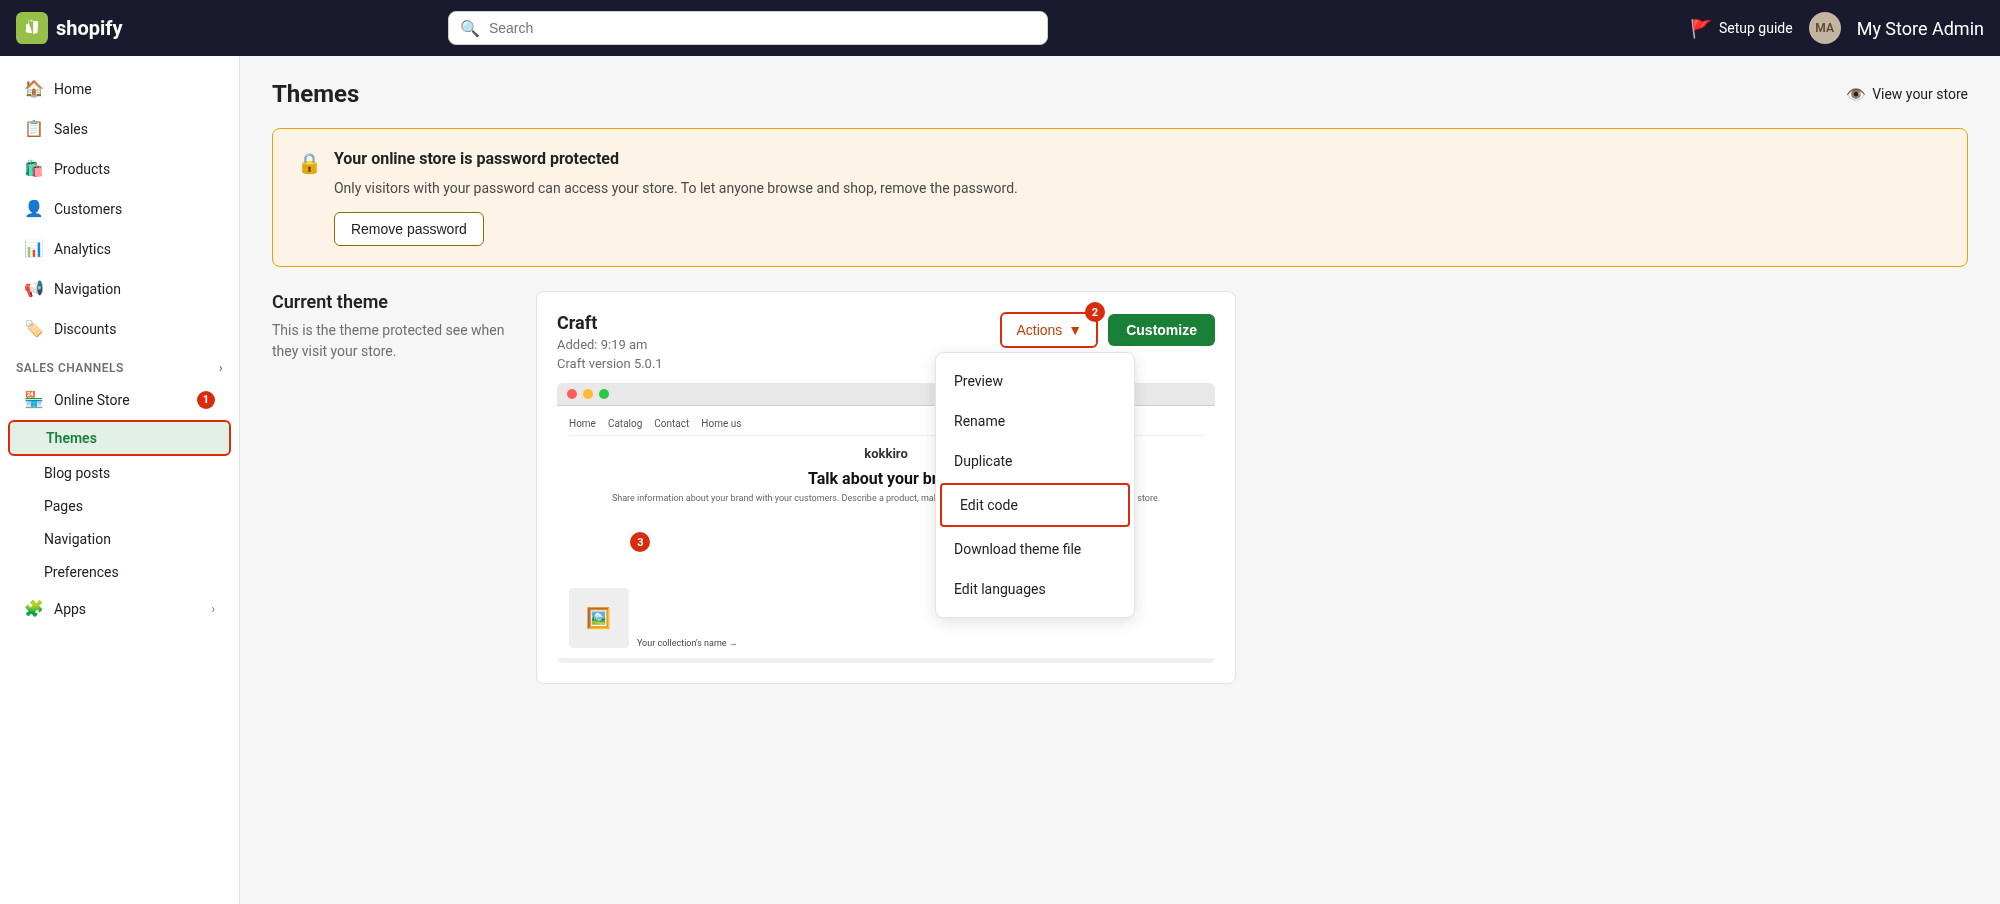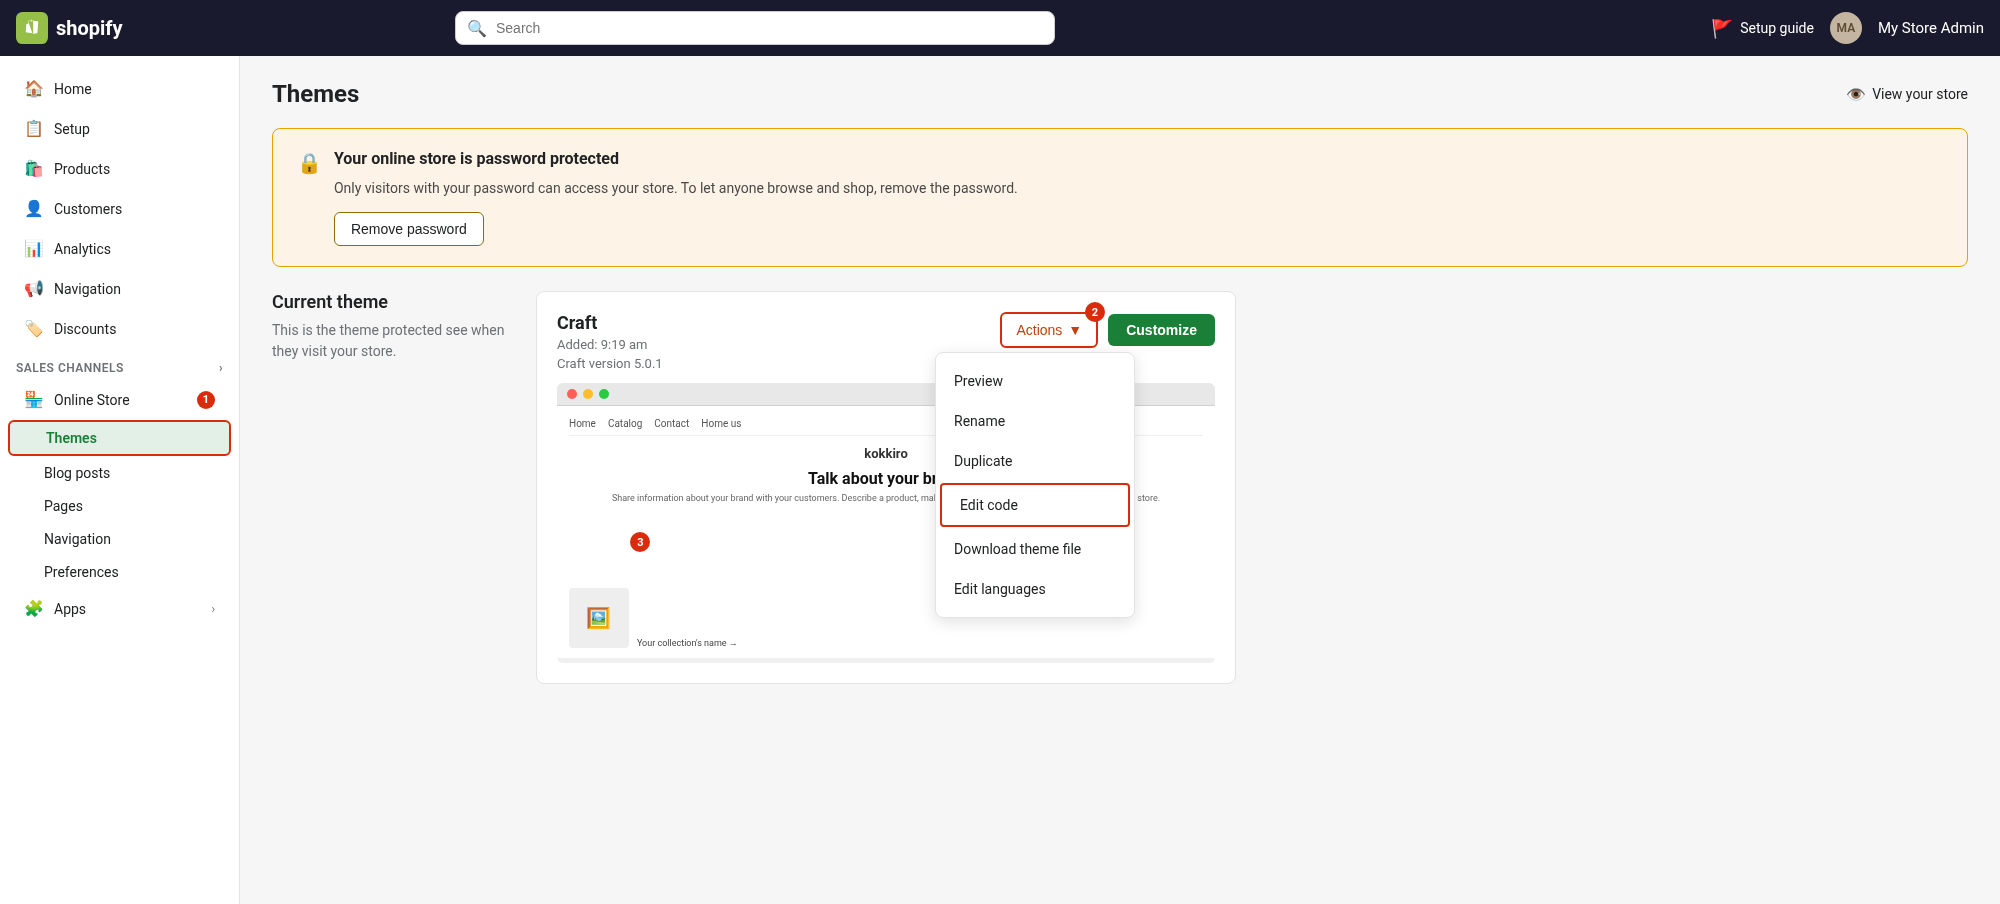--- a/index.html
+++ b/index.html
@@ -36,21 +36,21 @@
     .topbar-right {
       display: flex; align-items: center; gap: 16px; margin-left: auto;
     }
     .setup-guide {
       display: flex; align-items: center; gap: 6px; color: #fff; font-size: 14px; cursor: pointer; text-decoration: none;
     }
     .setup-icon { color: #4fc3f7; font-size: 18px; }
     .user-avatar {
       width: 32px; height: 32px; border-radius: 50%; background: #c4b5a0; display: flex; align-items: center; justify-content: center; font-size: 12px; font-weight: 600; color: #5c4a32;
     }
-    .user-name { color: #fff; font-size: 15px; }
+    .user-name { color: #fff; font-size: 18px; }
 
     
     .layout {
       display: flex;
       padding-top: 56px;
       min-height: 100vh;
     }
 
     
     .sidebar {
@@ -222,21 +222,21 @@
 <div class="layout">
 
   <aside class="sidebar">
 
     <a class="sidebar-item" href="#">
       <span class="sidebar-item-icon">🏠</span>
       <span>Home</span>
     </a>
     <a class="sidebar-item" href="#">
       <span class="sidebar-item-icon">📋</span>
-      <span>Setup</span>
+      <span>Sales</span>
     </a>
     <a class="sidebar-item" href="#">
       <span class="sidebar-item-icon">🛍️</span>
       <span>Products</span>
     </a>
     <a class="sidebar-item" href="#">
       <span class="sidebar-item-icon">👤</span>
       <span>Customers</span>
     </a>
     <a class="sidebar-item" href="#">

